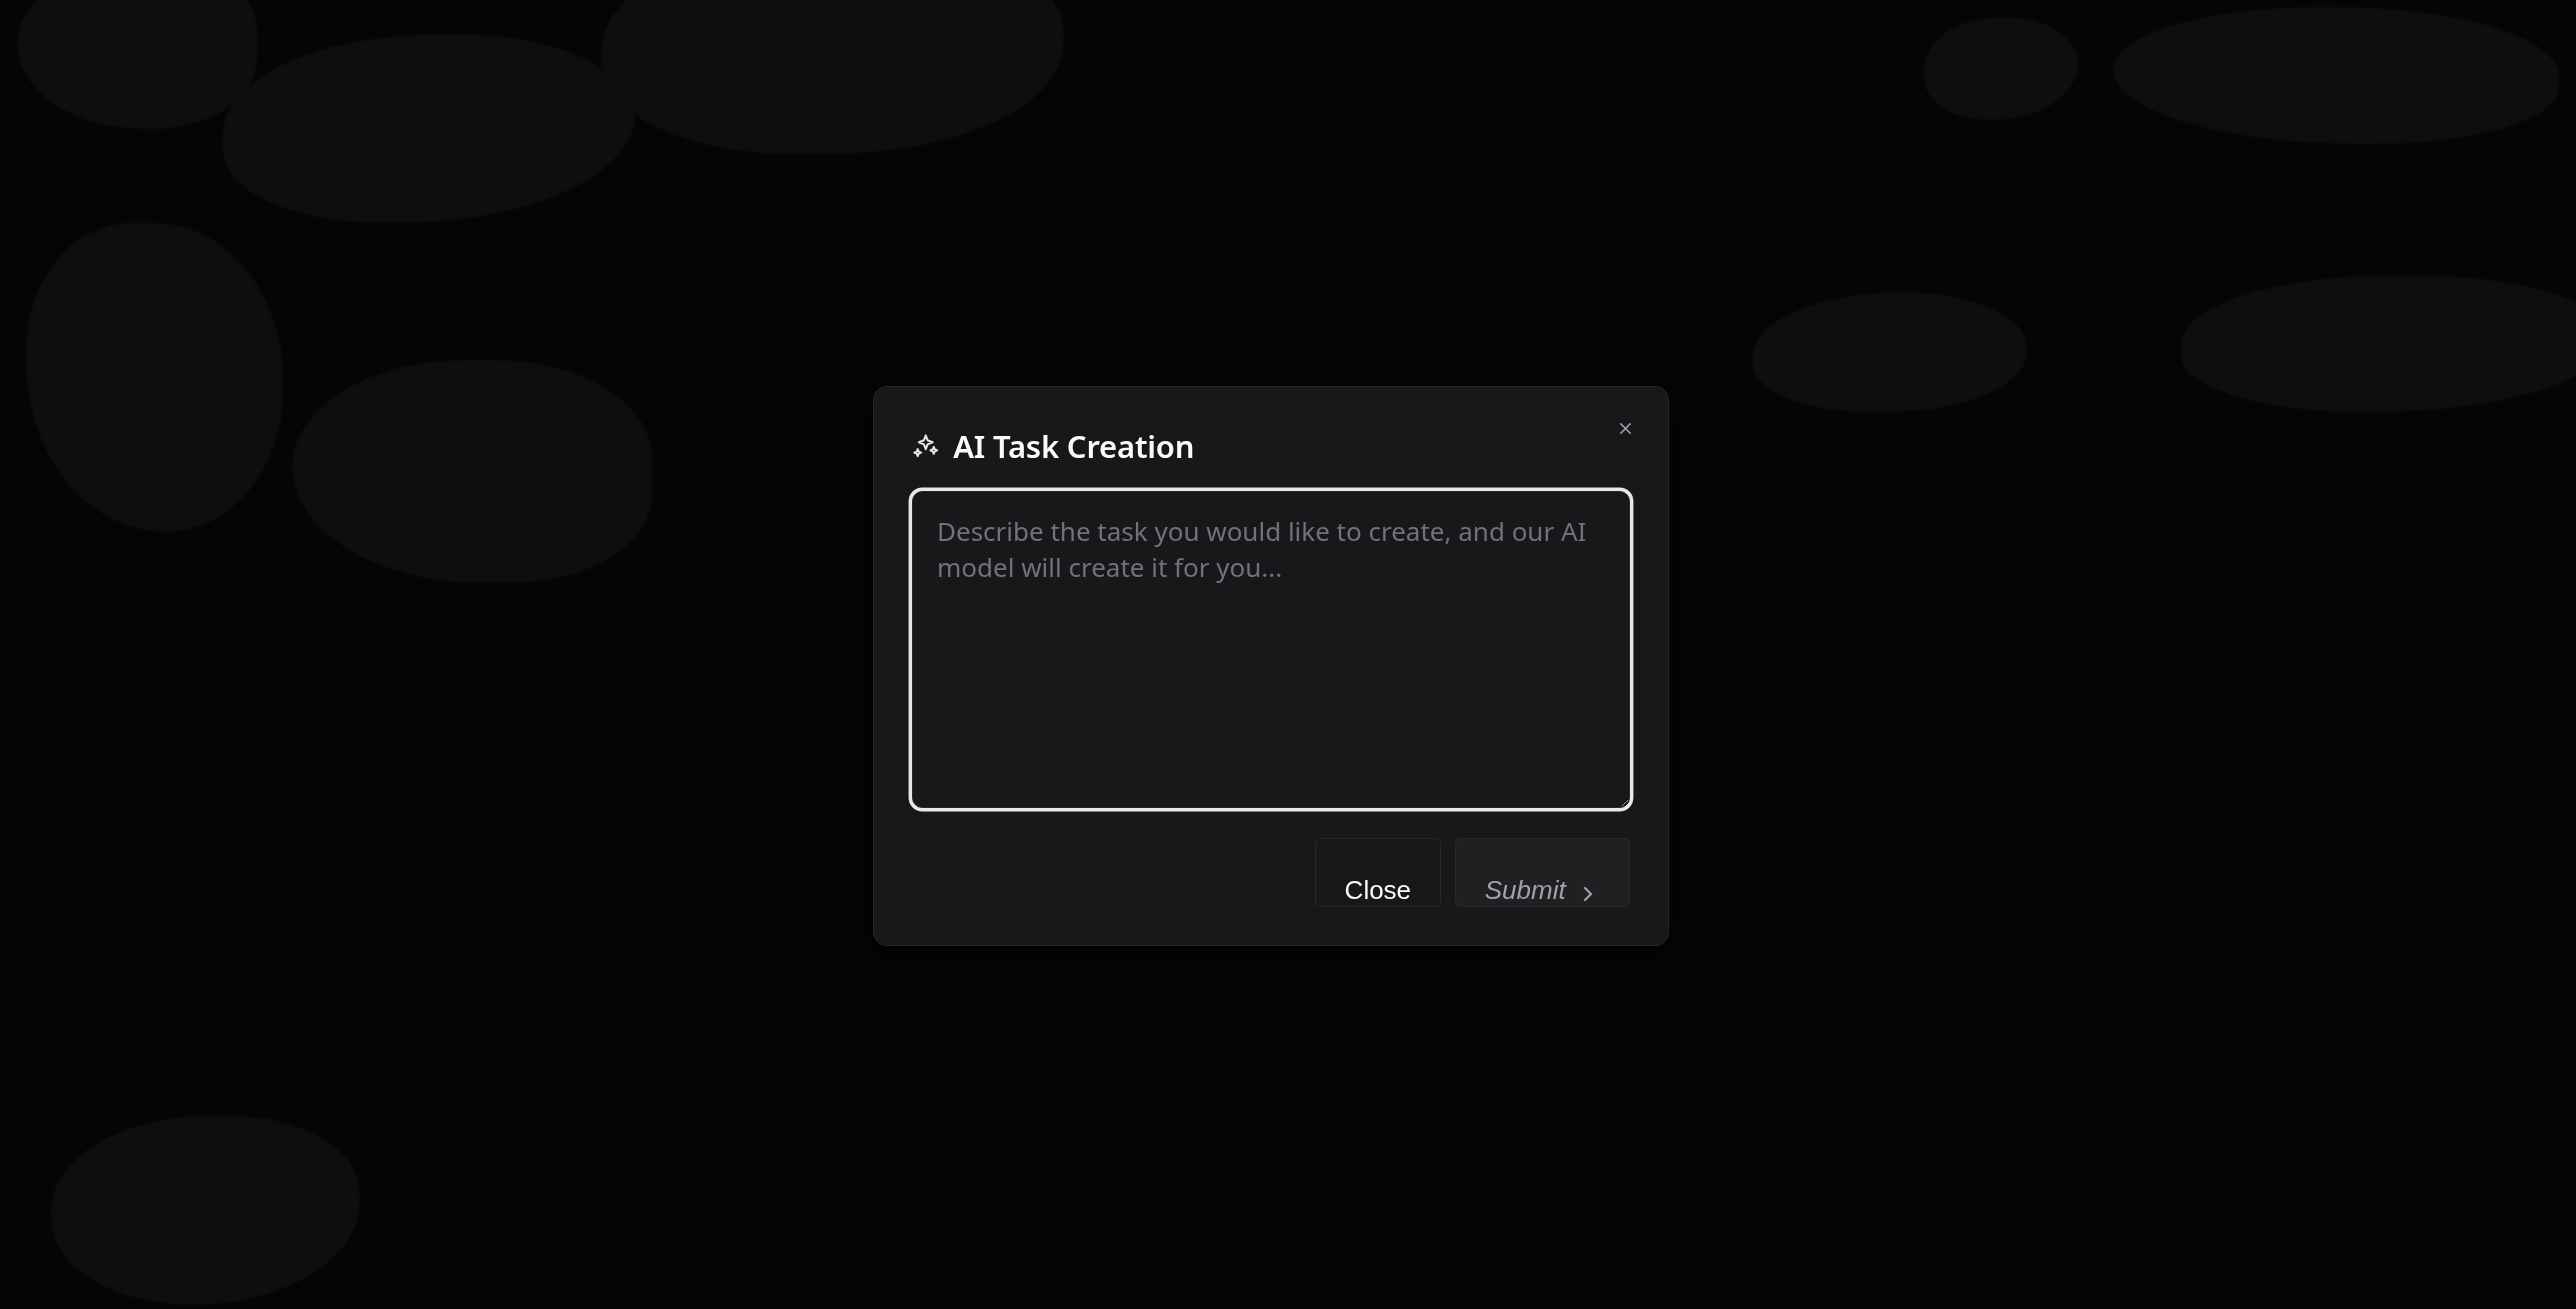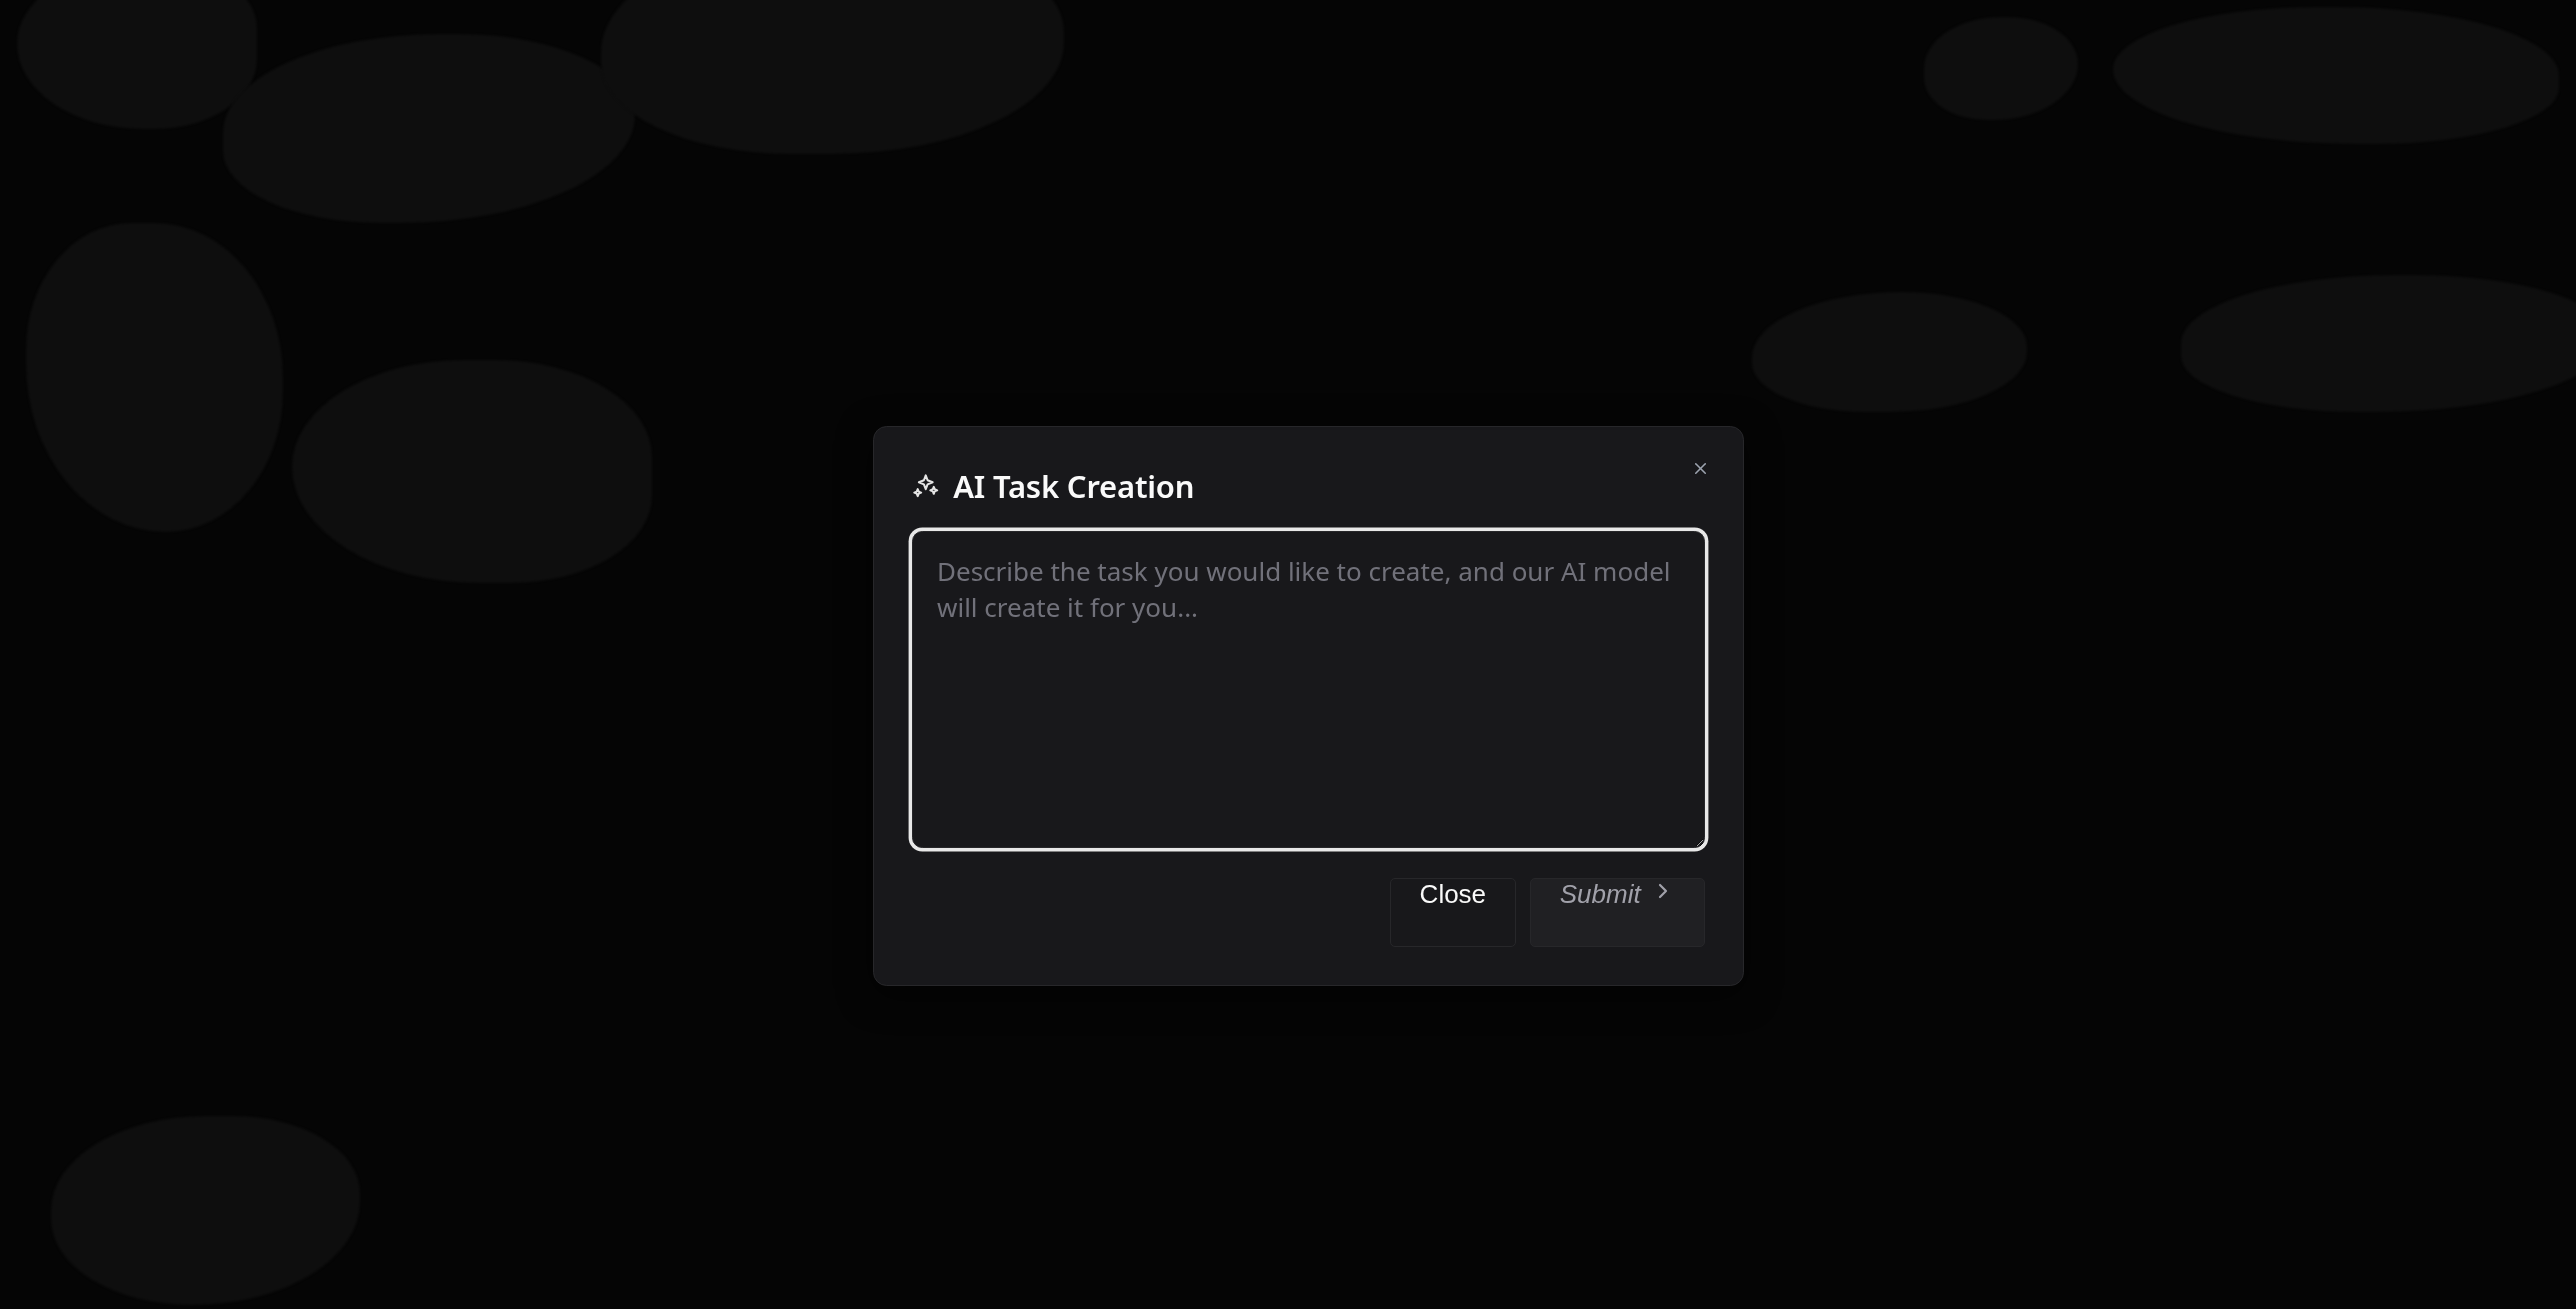--- a/index.html
+++ b/index.html
@@ -42,27 +42,26 @@
   .b10{width:275px;height:120px;right:549px;top:292px;border-radius:60% 50% 55% 45%;}
 
   .overlay{
     position:absolute;inset:0;
   }
 
   .modal{
     position:absolute;
     left:873px;
     top:386px;
-    width:871px;
+    width:796px;
     background:var(--panel);
     border:0.9px solid var(--panel-border);
     border-radius:13.7px;
     box-shadow:0 8.6px 34px rgba(0,0,0,.6);
     padding:38px 38px 38px 38px;
-    margin-top:40px;
   }
   .modal-header{
     display:flex;align-items:center;gap:13.7px;
     margin-bottom:24px;
     position:relative;
   }
   .modal-title{
     font-size:31px;
     font-weight:600;
     letter-spacing:-0.2px;
@@ -94,21 +93,21 @@
     outline:none;
     box-shadow:0 0 0 3.4px rgba(255,255,255,.9), inset 0 0 0 0 transparent;
     font-family:inherit;
   }
   textarea::placeholder{color:var(--text-dim);}
 
   .footer{
     display:flex;justify-content:flex-end;gap:13.7px;
   }
   .btn{
-    display:inline-flex;align-items:flex-start;gap:10.3px;
+    display:inline-flex;align-items:flex-end;gap:10.3px;
     height:69px;padding:0 29px;
     border-radius:5px;
     border:0.9px solid var(--panel-border);
     background:var(--btn-bg);
     color:var(--text);
     font-size:26px;font-weight:500;
     cursor:pointer;
   }
   .btn.submit{background:var(--btn-submit-bg);color:var(--text-muted);font-style:italic;}
   .btn.submit .chev{width:24px;height:24px;color:var(--text-muted);}

